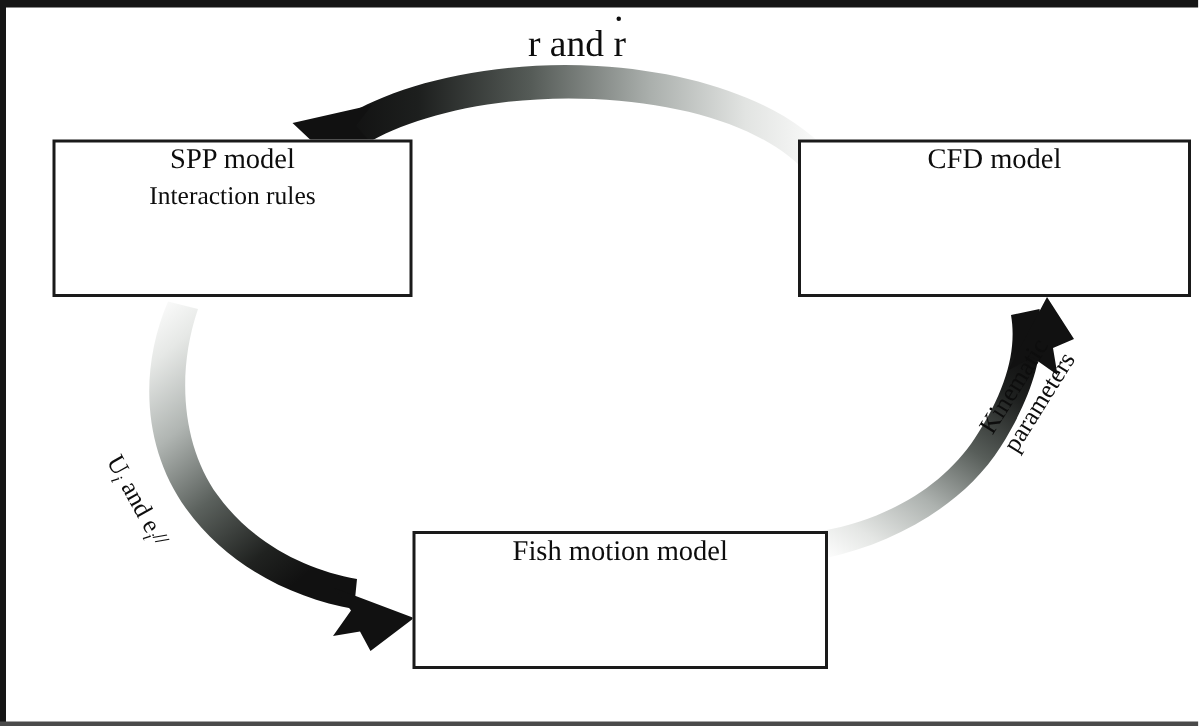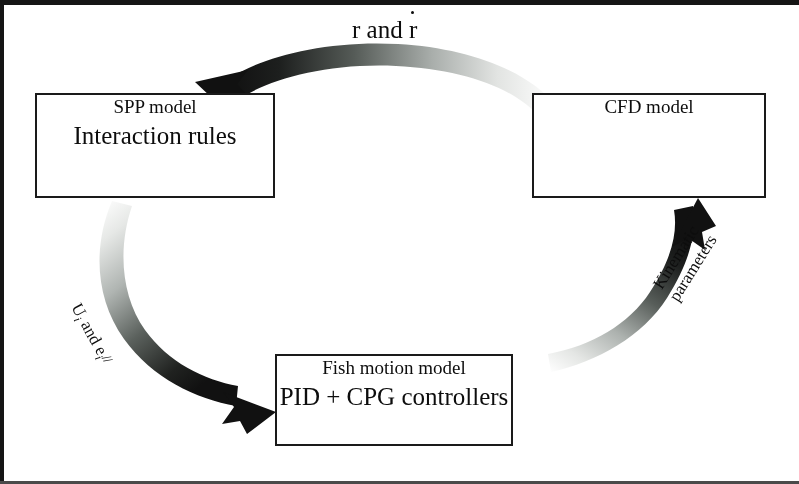--- a/index.html
+++ b/index.html
@@ -49,25 +49,25 @@
     text-align: center;
     color: #0d0d0d;
     z-index: 5;
   }
   .node-line {
     display: block;
     white-space: nowrap;
     line-height: 1.3;
   }
   .node-line-1 { font-size: 19px; }
-  .node-line-2 { font-size: 25px; }
+  .node-line-2 { font-size: 17px; }
 
   #node-spp   { left: 35px;  top: 93px;  width: 240px; height: 105px; }
-  #node-cfd   { left: 532px; top: 93px;  width: 234px; height: 105px; }
-  #node-fish  { left: 275px; top: 354px; width: 238px; height: 92px;  }
+  #node-cfd   { left: 532px; top: 93px;  width: 262px; height: 105px; }
+  #node-fish  { left: 275px; top: 354px; width: 277px; height: 92px;  }
 
   .arrow-svg {
     position: absolute;
     left: 0; top: 0;
     width: 799px;
     height: 484px;
     overflow: visible;
     pointer-events: none;
     z-index: 2;
   }
@@ -224,21 +224,20 @@
     <span class="node-line node-line-1">SPP model</span>
     <span class="node-line node-line-2">Interaction rules</span>
   </div>
 
   <div id="node-cfd" class="node-box">
     <span class="node-line node-line-1">CFD model</span>
   </div>
 
   <div id="node-fish" class="node-box">
     <span class="node-line node-line-1">Fish motion model</span>
-    <span class="node-line node-line-2">PID + CPG controllers</span>
   </div>
 
   <div id="label-top" class="edge-label">
     <span>r and </span><span class="rdot">r</span>
   </div>
 
   <div id="label-left" class="edge-label">
     <span>U</span><span class="sub">i</span><span> and e</span><span class="sub">i</span><span class="par">//</span>
   </div>
 

